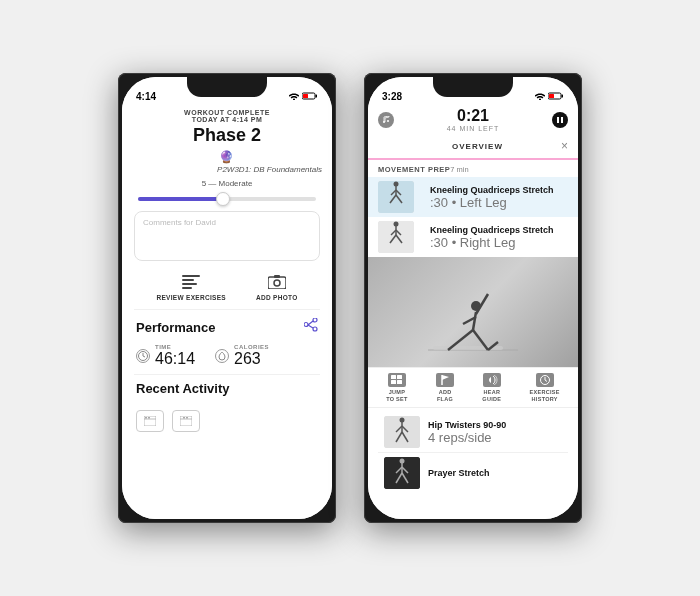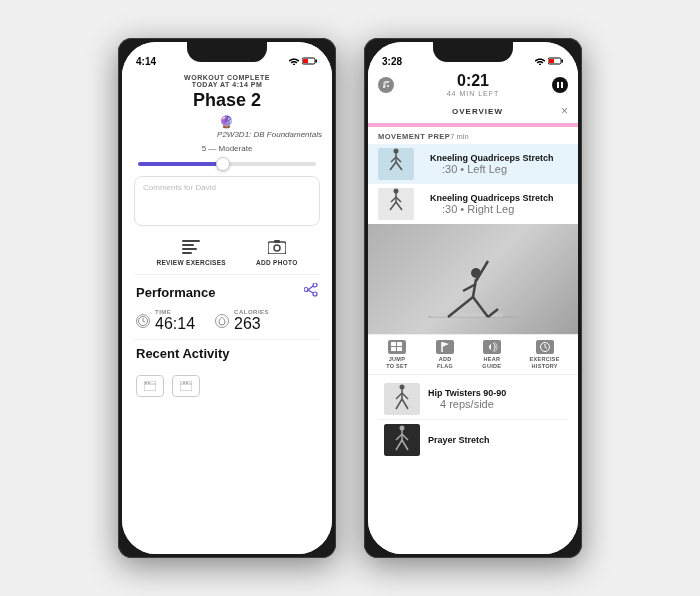--- a/index.html
+++ b/index.html
@@ -16,23 +16,23 @@
 
     .scene {
       display: flex;
       gap: 28px;
       align-items: center;
     }
 
     
     .phone {
       width: 218px;
-      height: 520px;
+      height: 450px;
       background: #1a1a1a;
-      border-radius: 14px;
+      border-radius: 8px;
       position: relative;
       box-shadow: 0 8px 32px rgba(0,0,0,0.45), inset 0 0 0 1px #3a3a3a;
       overflow: hidden;
     }
 
     .phone-inner {
       position: absolute;
       top: 4px; left: 4px; right: 4px; bottom: 4px;
       background: #fff;
       border-radius: 34px;
@@ -338,21 +338,21 @@
       letter-spacing: 1px;
       color: #888;
       text-transform: uppercase;
     }
 
     .overview-bar {
       display: flex;
       align-items: center;
       justify-content: flex-end;
       padding: 5px 10px;
-      border-bottom: 4px solid #f9a8d4;
+      border-bottom: 2px solid #f9a8d4;
     }
 
     .overview-label {
       font-size: 8px;
       font-weight: 600;
       letter-spacing: 1px;
       color: #333;
       text-transform: uppercase;
       flex: 1;
       text-align: center;
@@ -408,23 +408,22 @@
 
     .exercise-info {}
 
     .exercise-name {
       font-size: 9px;
       font-weight: 600;
       color: #111;
     }
 
     .exercise-detail {
-      font-size: 11px;
+      font-size: 13px;
       color: #777;
-      margin-left: 12px;
     }
 
     .video-section {
       height: 110px;
       background: #c8c8c8;
       position: relative;
       overflow: hidden;
       flex-shrink: 0;
     }
 

